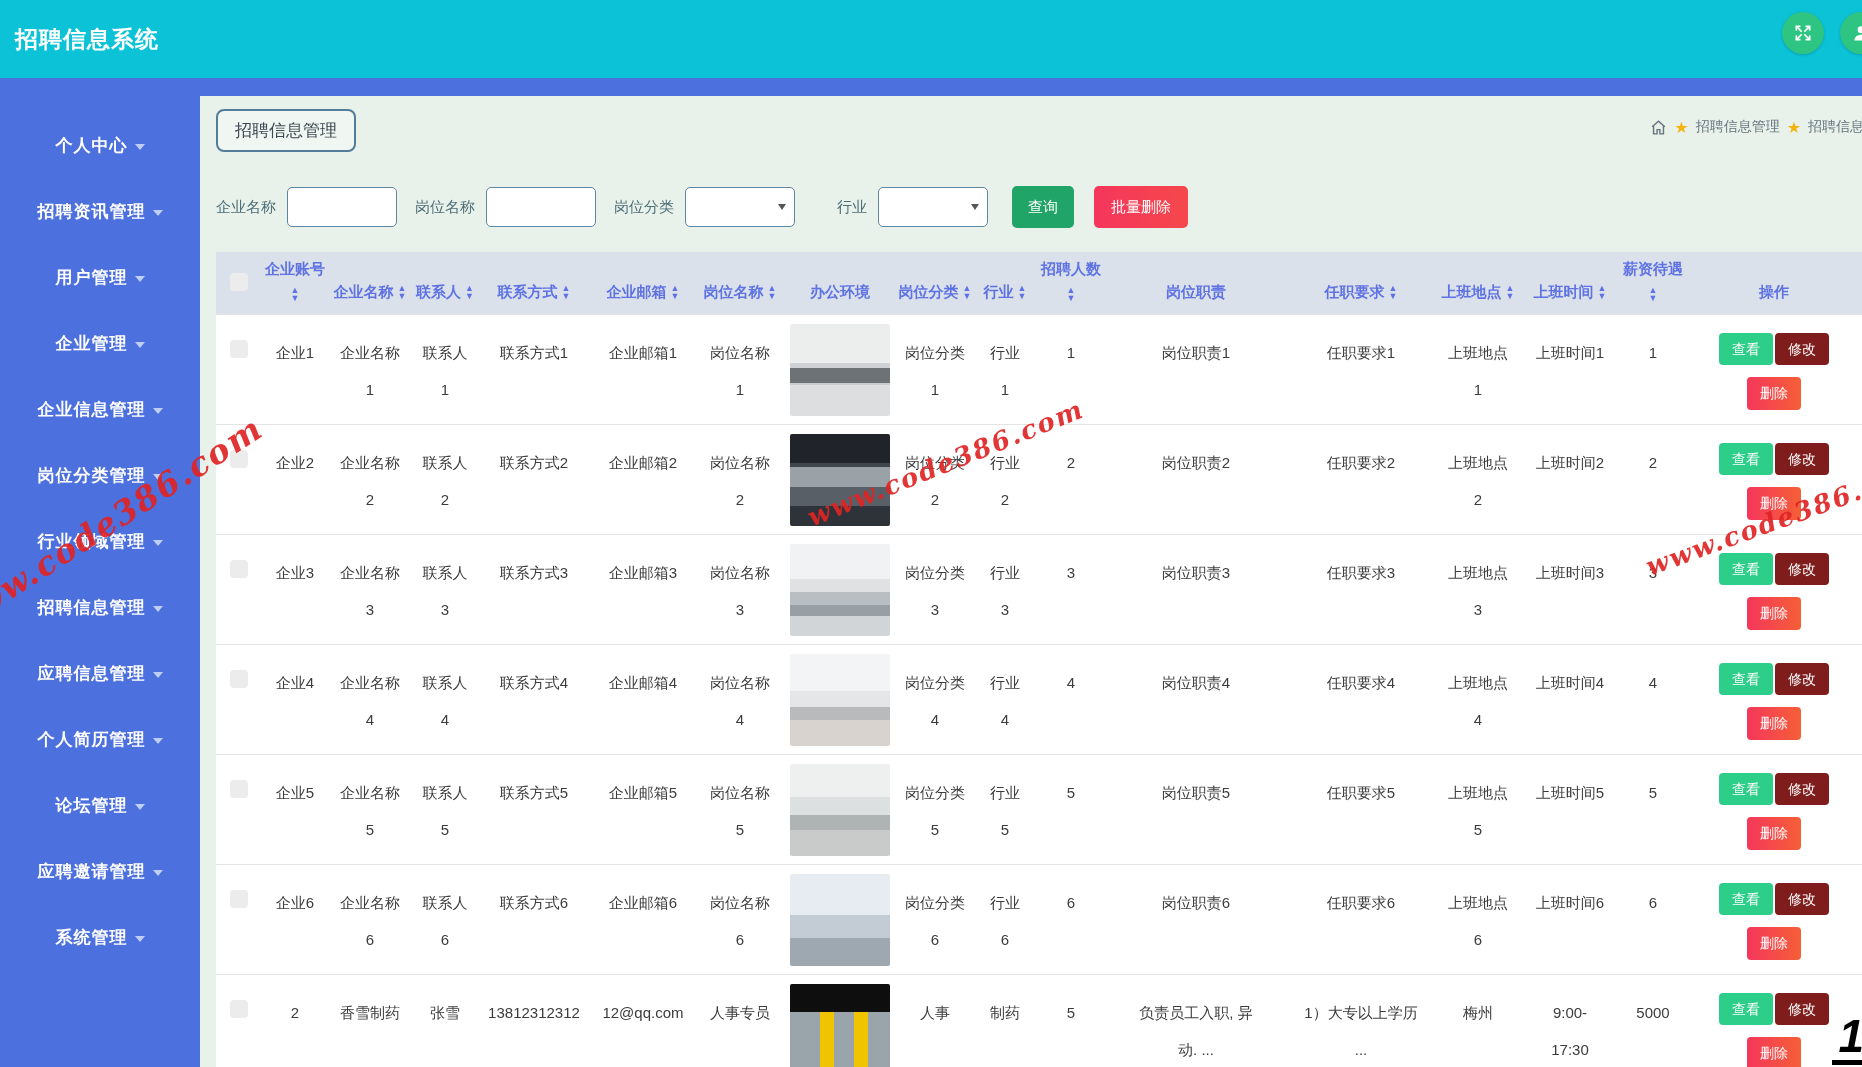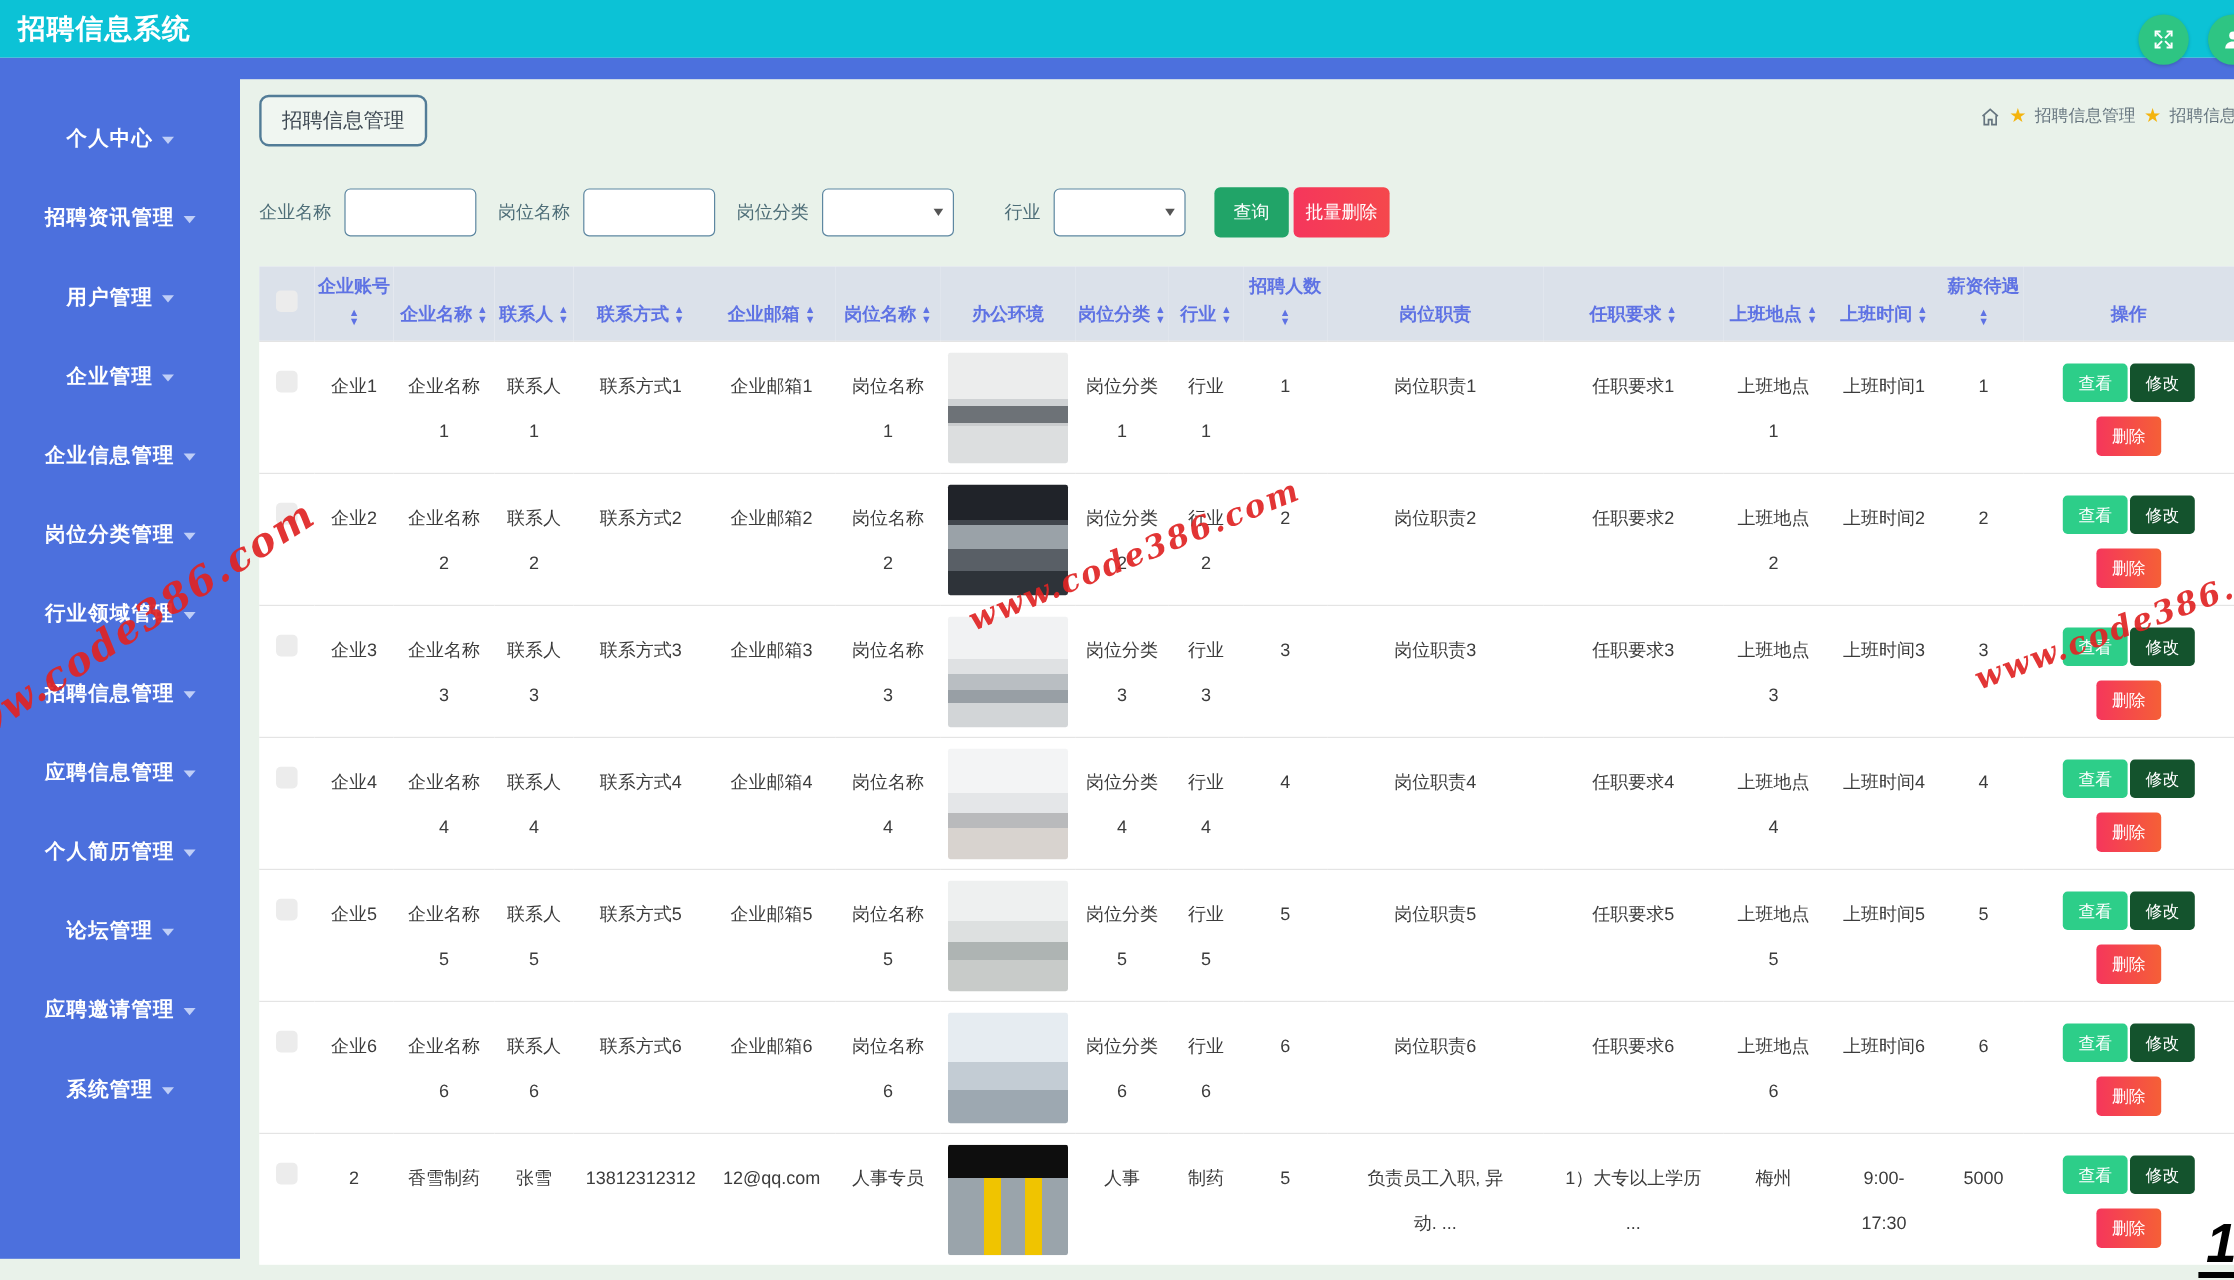--- a/index.html
+++ b/index.html
@@ -1,20 +1,20 @@
 <!DOCTYPE html>
 <html><head>
 <meta charset="utf-8">
 <style>
   * { margin:0; padding:0; box-sizing:border-box; }
   html,body { width:1862px; height:1067px; overflow:hidden; }
   body { font-family:"Liberation Sans","DejaVu Sans",sans-serif; background:#e9f2ea; position:relative; }
 
   
-  .topbar { height:48px; background:#0cc2d6; display:flex; align-items:center; position:relative; z-index:5; }
+  .topbar { height:78px; background:#0cc2d6; display:flex; align-items:center; position:relative; z-index:5; }
   .topbar-title { color:#fff; font-size:23px; font-weight:bold; padding-left:15px; letter-spacing:1px; }
   .topbar-actions { position:absolute; right:0; top:0; height:66px; display:flex; align-items:center; gap:16px; }
   .circle-btn { width:42px; height:42px; border-radius:50%; background:#2ec583; border:none; display:flex; align-items:center; justify-content:center; cursor:pointer; box-shadow:0 1px 3px rgba(0,0,0,.18); }
   .circle-btn.half { margin-right:-20px; }
   .circle-btn svg { display:block; }
 
   
   .shell { display:flex; height:1001px; }
   .sidebar { width:200px; background:#4c70dd; flex:0 0 200px; }
   .sidebar ul { list-style:none; padding-top:34px; }
@@ -34,21 +34,21 @@
   
   .filters { display:flex; align-items:center; margin:36px 0 0 16px; }
   .filter-label { font-size:15px; color:#4e6e78; margin-right:11px; }
   .filter-input, .filter-select { width:110px; height:40px; background:#fff; border:1.5px solid #5d87a1; border-radius:5px; font-size:15px; padding:0 8px; color:#333; outline:none; }
   .filter-group { display:flex; align-items:center; margin-right:18px; }
   .filter-group.industry { margin-left:24px; }
   .filter-select { position:relative; display:flex; align-items:center; cursor:pointer; }
   .filter-select .chev { position:absolute; right:8px; width:0; height:0; border-left:4.5px solid transparent; border-right:4.5px solid transparent; border-top:6px solid #555; }
   .btn { border:none; border-radius:5px; color:#fff; font-size:15px; cursor:pointer; height:42px; font-family:inherit; }
   .btn-query { background:#21a468; width:62px; margin-left:6px; }
-  .btn-batch-del { background:linear-gradient(87deg,#f5365c,#f5484c); width:80px; margin-left:4px; }
+  .btn-batch-del { background:linear-gradient(87deg,#f5365c,#f5484c); width:94px; margin-left:20px; }
 
   
   .table-wrap { margin-top:24px; padding-left:16px; }
   table { width:100%; border-collapse:collapse; table-layout:fixed; background:#fff; }
   thead th { background:#dbe1ea; color:#5e72e4; font-size:15px; font-weight:bold; vertical-align:bottom; padding-bottom:12px; height:62px; text-align:center; }
   thead th.sortable { cursor:pointer; }
   .th-inner { display:inline-flex; align-items:center; justify-content:center; }
   .th-inner.wrap { flex-direction:column; line-height:30px; }
   .sort { display:inline-flex; flex-direction:column; margin-left:4px; }
   .th-inner.wrap .sort { margin-left:0; margin-top:2px; }
@@ -64,21 +64,21 @@
   .photo-2 { background:linear-gradient(180deg,#f1f2f3 0 38%,#dfe1e3 38% 52%,#b9bec2 52% 66%,#989fa5 66% 78%,#d2d5d7 78% 100%); }
   .photo-3 { background:linear-gradient(180deg,#f3f4f5 0 40%,#e4e6e8 40% 58%,#b9babc 58% 72%,#d8d3cf 72% 100%); }
   .photo-4 { background:linear-gradient(180deg,#eef0f0 0 36%,#dde0e0 36% 55%,#aeb4b3 55% 72%,#c8cbc9 72% 100%); }
   .photo-5 { background:linear-gradient(180deg,#e6ecf1 0 45%,#c3ccd4 45% 70%,#9dа8b1 70% 100%); background:linear-gradient(180deg,#e6ecf1 0 45%,#c3ccd4 45% 70%,#9da8b1 70% 100%); }
   .photo-6 { background:linear-gradient(180deg,rgba(14,14,14,1) 0 30%,rgba(14,14,14,0) 30%),linear-gradient(90deg,transparent 0 30%,#f0c400 30% 44%,transparent 44% 64%,#f0c400 64% 78%,transparent 78%),linear-gradient(180deg,#9aa4ab 0 100%); }
   td.cell-actions { padding-top:18px; }
   .action-stack { display:flex; flex-direction:column; align-items:center; gap:12px; }
   .action-row { display:flex; gap:2px; justify-content:flex-end; }
   .btn-sm { border:none; border-radius:4px; color:#fff; font-size:14px; padding:8px 13px; cursor:pointer; font-family:inherit; line-height:1.2; }
   .btn-view { background:#2dce89; }
-  .btn-edit { background:#14532d; }
+  .btn-edit { background:#7f1d1d; }
   .btn-del  { background:linear-gradient(87deg,#f5365c,#f56036); }
 
   
   .wm { position:absolute; color:#e02424; font-family:"DejaVu Serif","Liberation Serif",serif; font-style:italic; font-weight:bold; letter-spacing:2px; opacity:.92; z-index:9; pointer-events:none; white-space:nowrap; }
   .wm1 { left:-78px; top:505px; font-size:33px; transform:rotate(-33deg); }
   .wm2 { left:798px; top:448px; font-size:26px; transform:rotate(-22deg); }
   .wm3 { left:1638px; top:502px; font-size:26px; transform:rotate(-20deg); }
   .corner-mark { position:absolute; right:-8px; top:1012px; font-size:46px; font-weight:bold; color:#000; z-index:10; border-bottom:5px solid #000; line-height:1.05; padding:0 6px; font-style:italic; }
 </style>
 </head>

